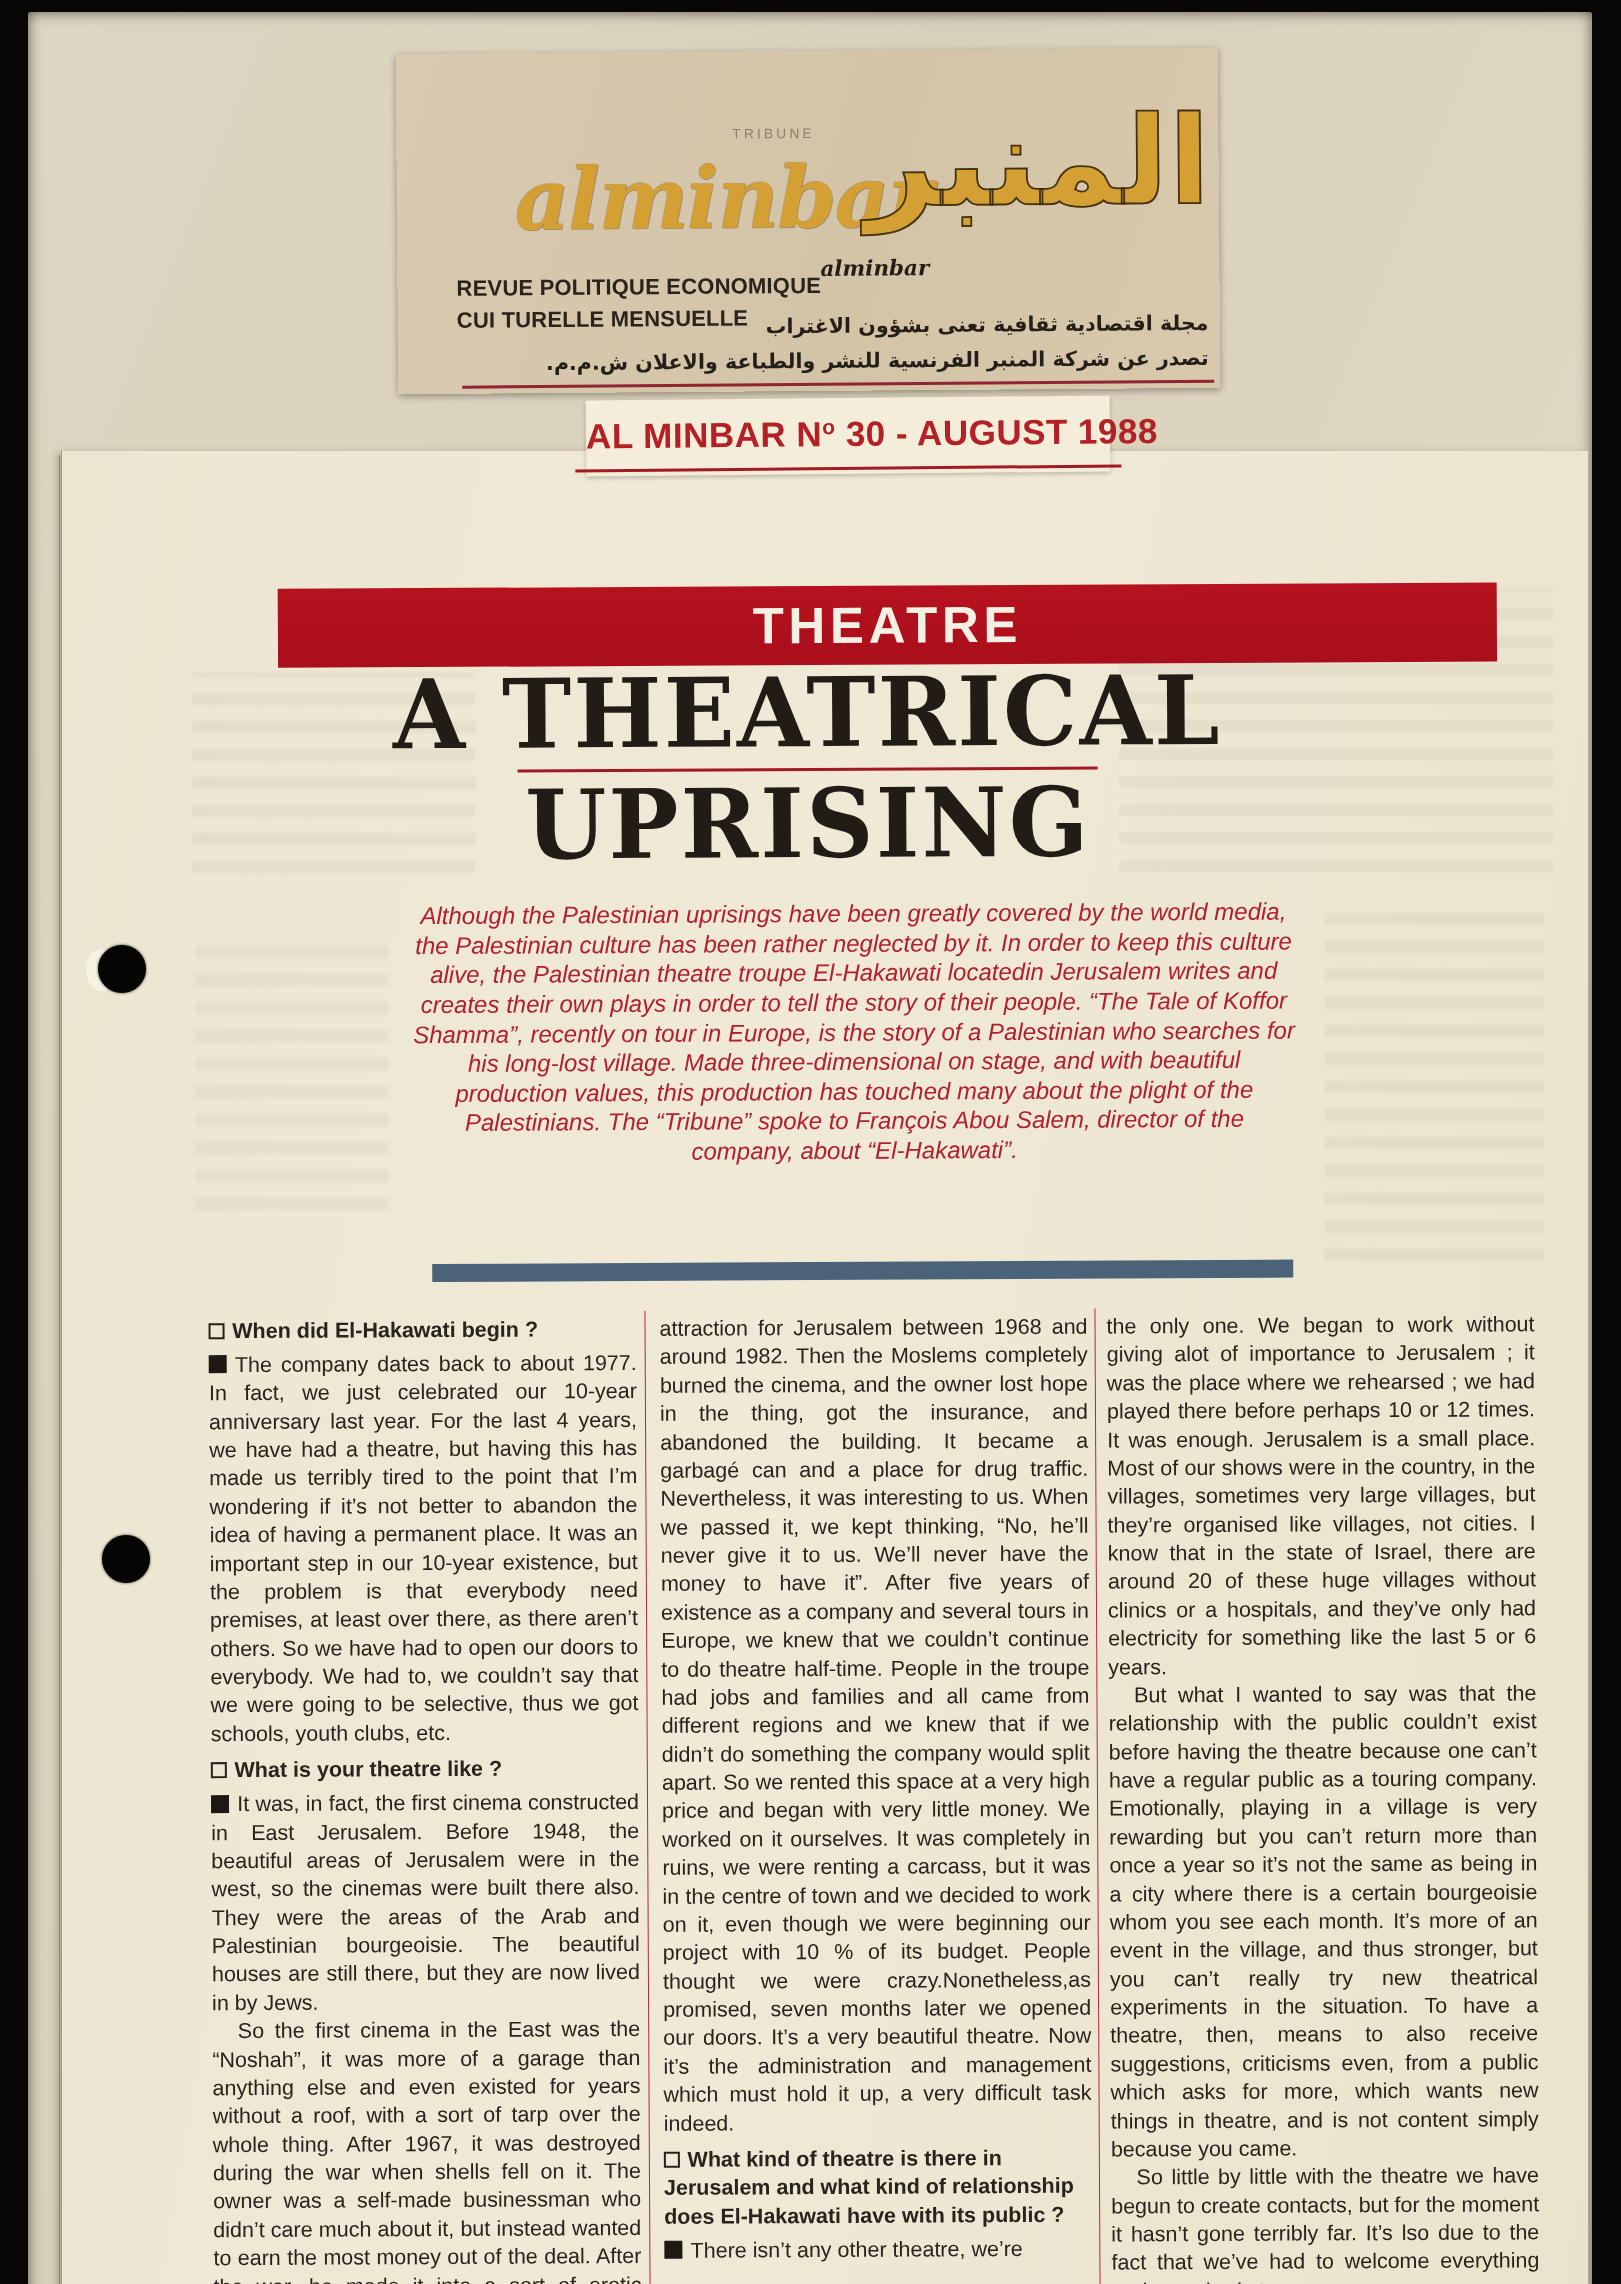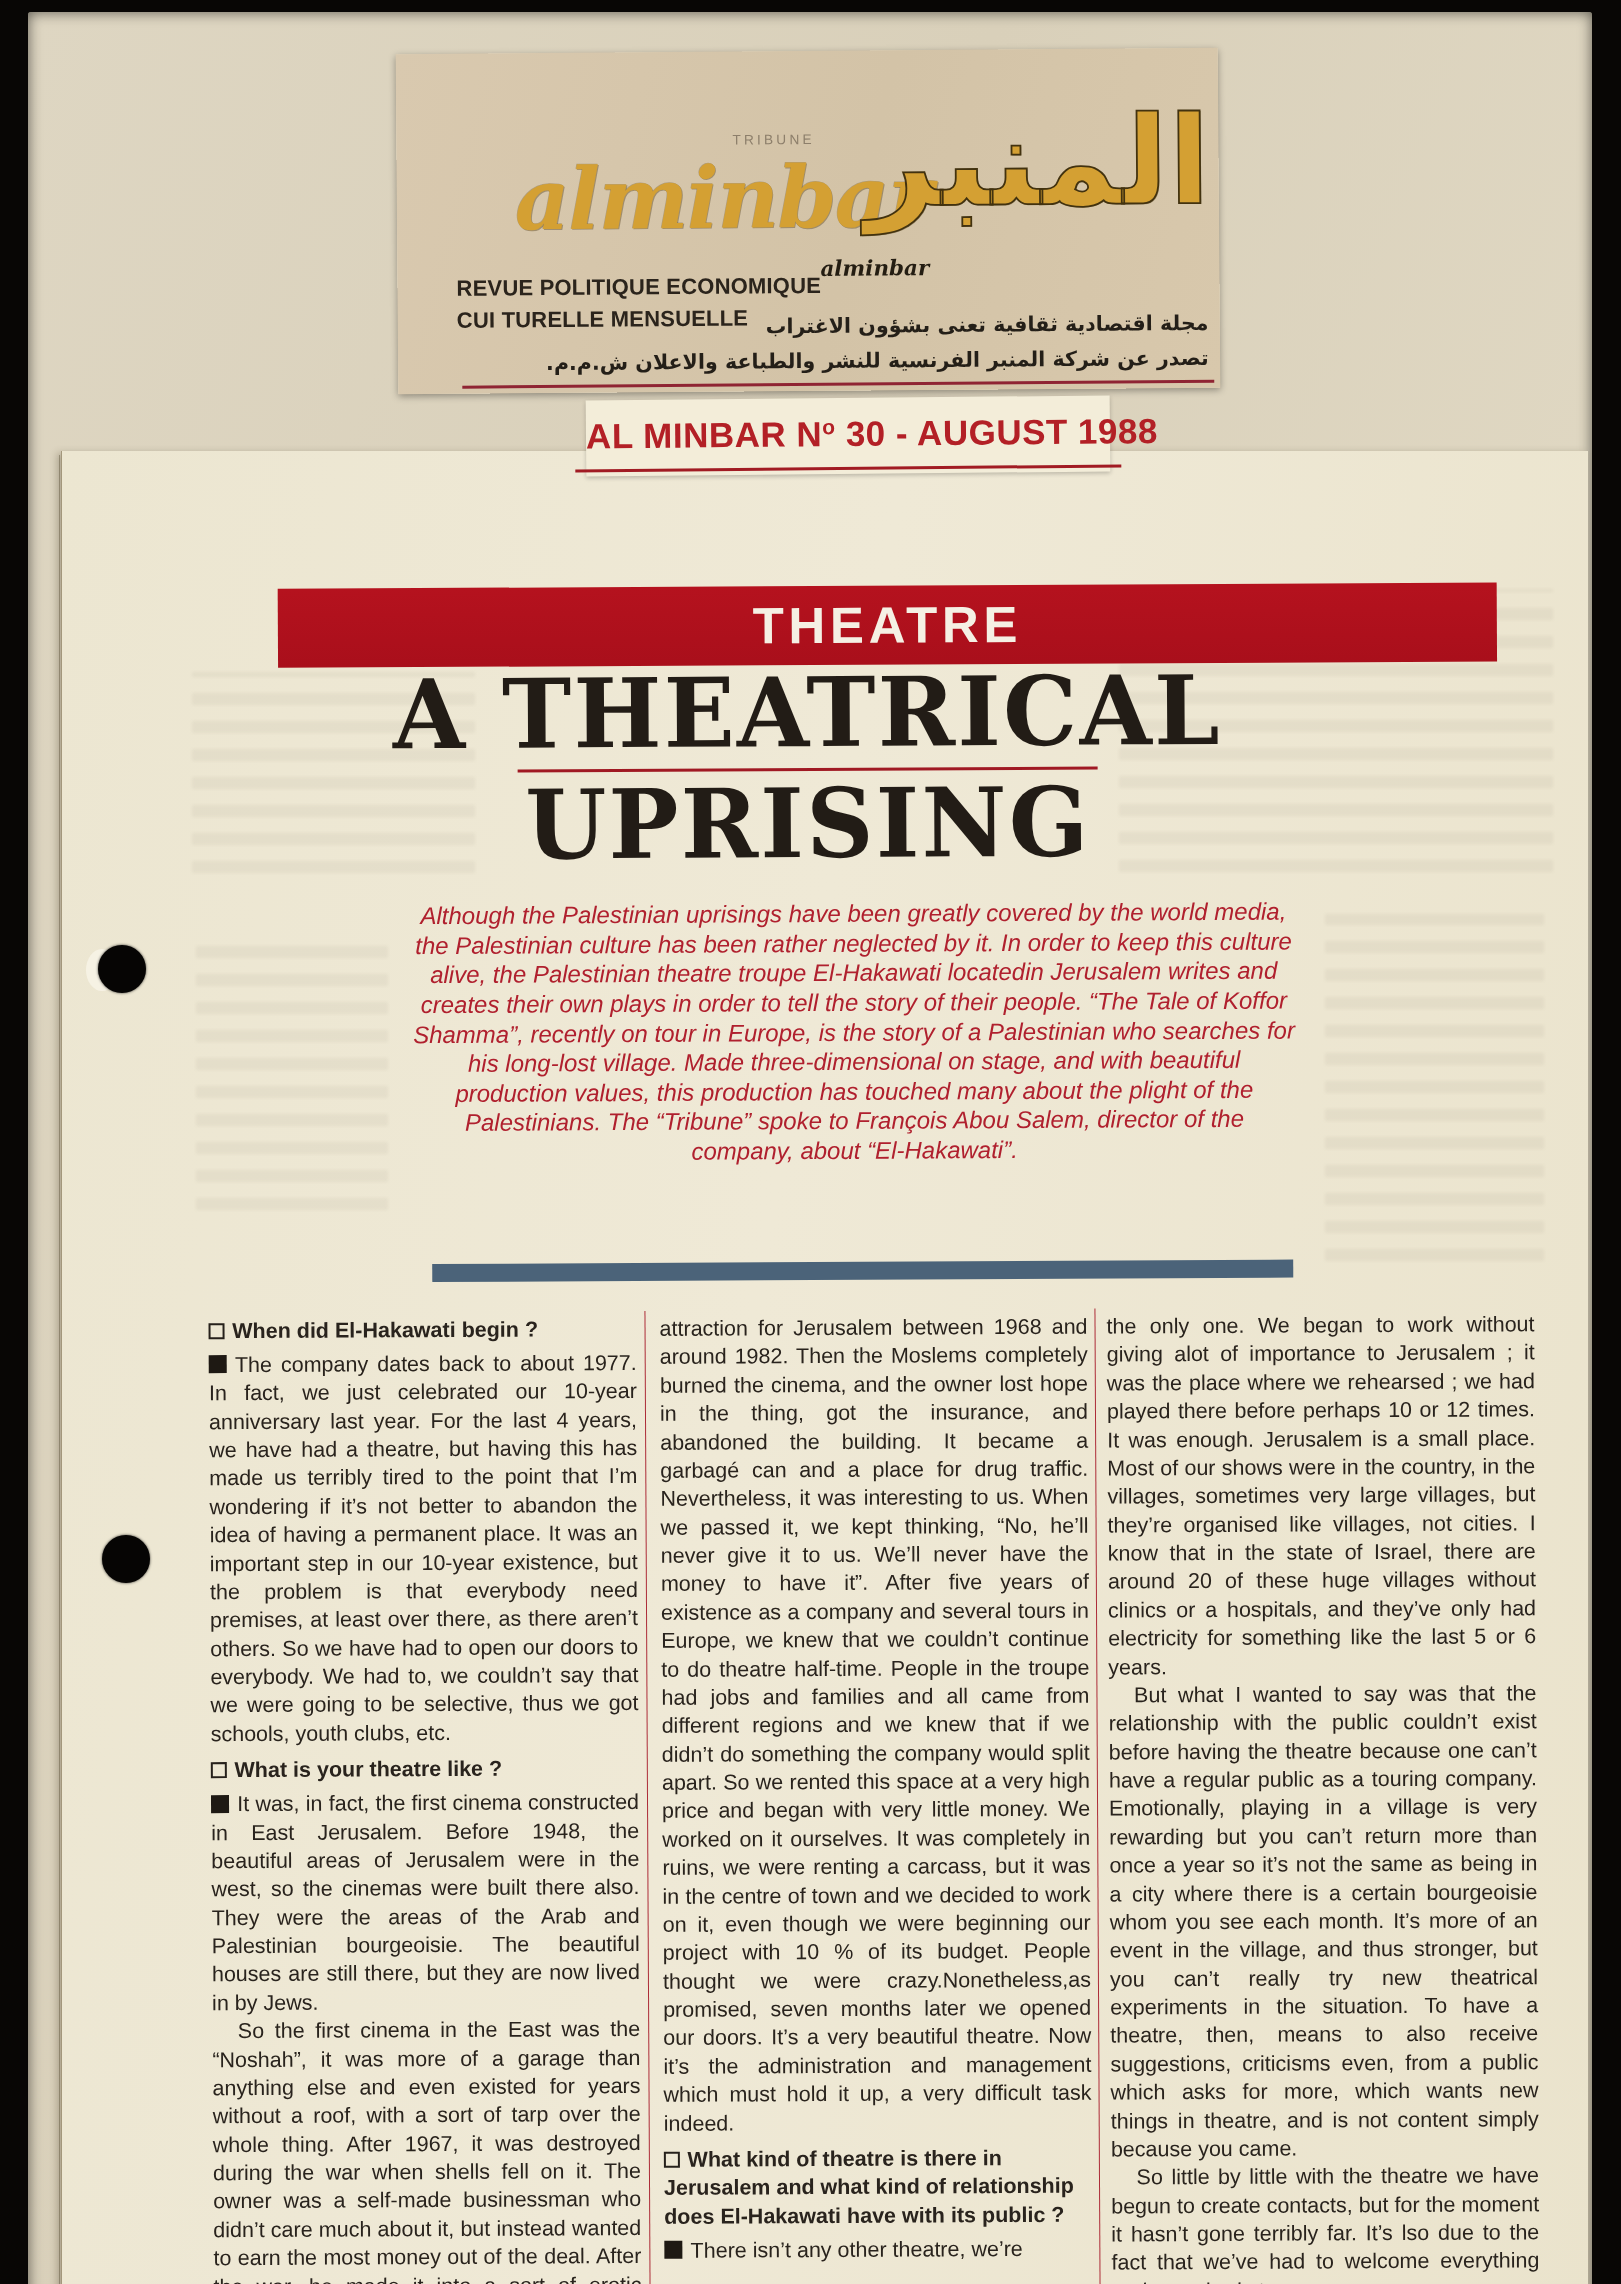--- a/index.html
+++ b/index.html
@@ -28,21 +28,21 @@
     box-shadow:-3.7px 1.8px 7.3px rgba(70,58,36,.30);
   }
   
   .header-card{
     position:absolute;left:397px;top:51px;width:822px;height:340px;
     background:linear-gradient(105deg,#d9c9af 0%,#d3c3a7 55%,#d8c8ac 100%);
     transform:rotate(-0.45deg);
     box-shadow:0 2.3px 7.3px rgba(0,0,0,.35);
   }
   .tribune-tag{
-    position:absolute;left:336px;top:81px;
+    position:absolute;left:336px;top:75px;
     font-size:13.7px;letter-spacing:3.2px;color:#8d7f6b;font-weight:400;
   }
   .script-logo{
     position:absolute;left:118px;top:104px;
     font-family:"DejaVu Serif",serif;font-style:italic;font-weight:700;
     font-size:85px;line-height:1;color:#d4a033;
     text-shadow:0.9px 0.9px 0 rgba(72,50,12,.38),-0.5px -0.5px 0 rgba(72,50,12,.28);
     letter-spacing:-1.8px;
   }
   .arabic-logo{

